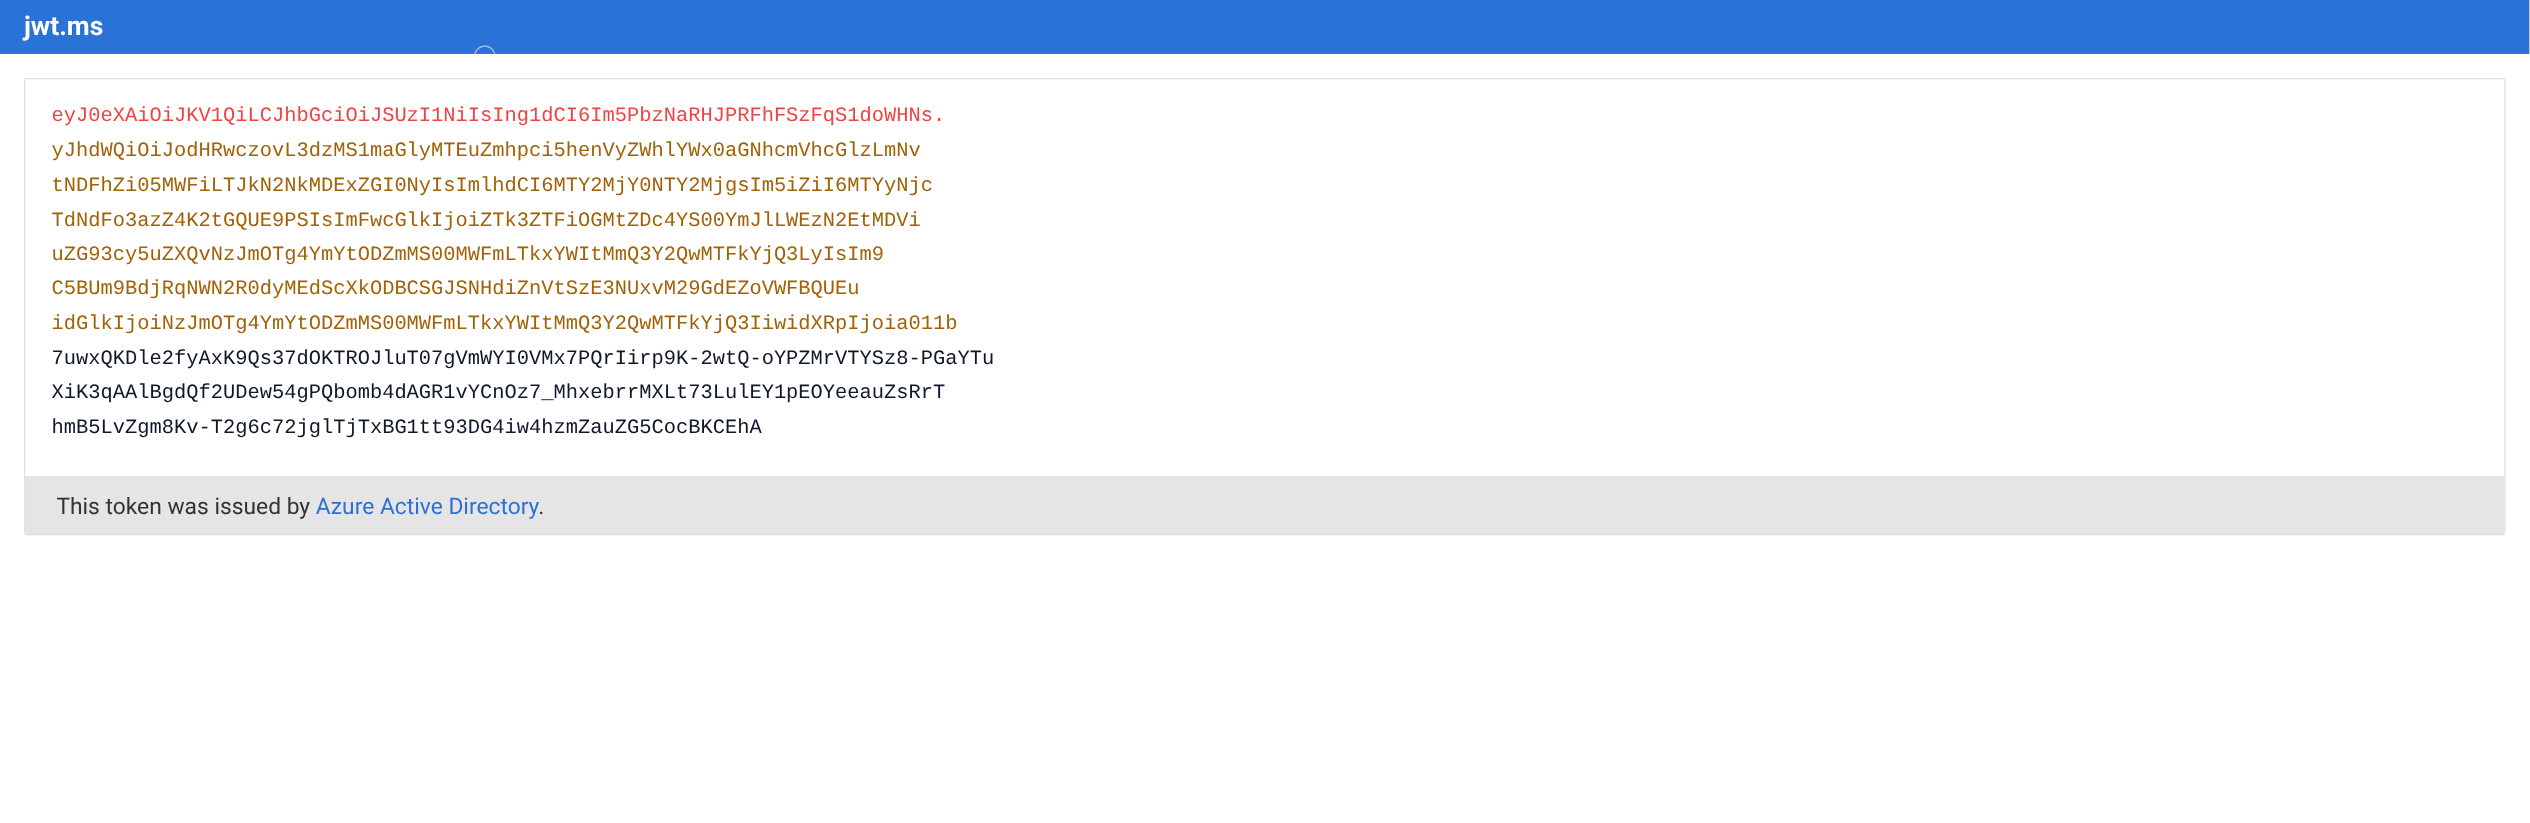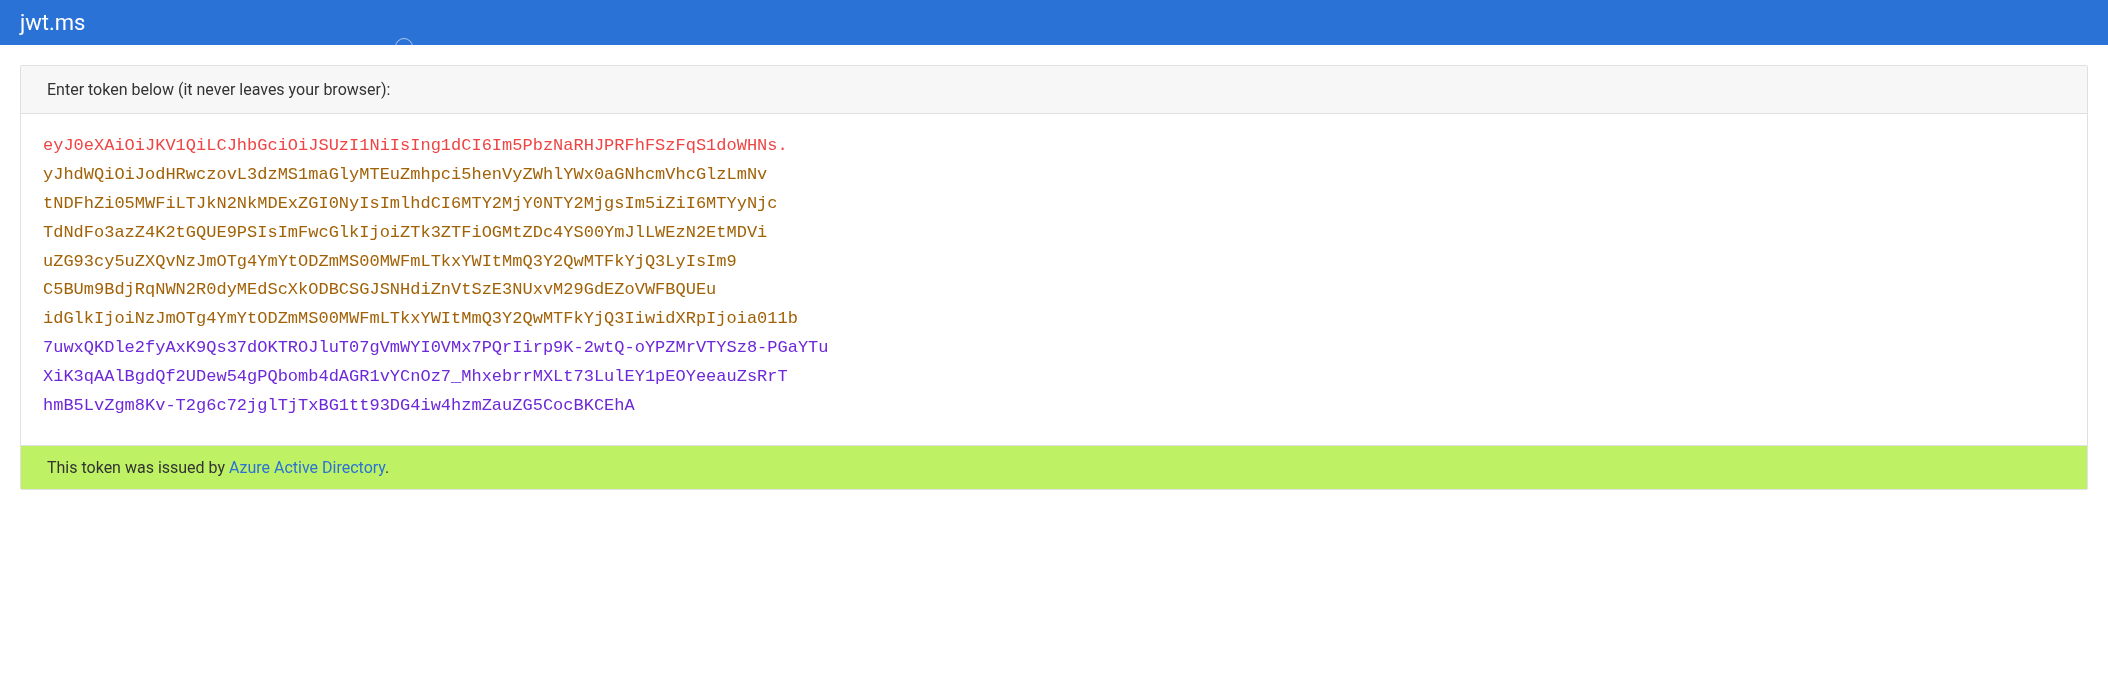--- a/index.html
+++ b/index.html
@@ -10,21 +10,21 @@
     body {
       font-family: "Segoe UI", -apple-system, BlinkMacSystemFont, Roboto, "Helvetica Neue", sans-serif;
       background: #ffffff;
       color: #333;
     }
     .header {
       background: #2a72d6;
       color: #ffffff;
       padding: 10px 20px;
       font-size: 22px;
-      font-weight: 400;
+      font-weight: 700;
       position: relative;
     }
     .header-circle {
       position: absolute;
       left: 395px;
       top: 38px;
       width: 18px;
       height: 18px;
       border: 1px solid rgba(255,255,255,0.6);
       border-radius: 50%;
@@ -51,45 +51,44 @@
       word-break: break-all;
       white-space: pre-wrap;
     }
     .token-header {
       color: #ef4444;
     }
     .token-payload {
       color: #a16207;
     }
     .token-signature {
-      color: #6d28d9;
+      color: #0f172a;
     }
     .panel-footer {
-      background: #bef264;
+      background: #e5e5e5;
       border-top: 1px solid #e0e0e0;
       padding: 12px 26px;
-      font-size: 16px;
+      font-size: 19px;
       color: #333;
     }
     .panel-footer a {
       color: #2a72d6;
       text-decoration: none;
     }
   </style>
 </head>
 <body>
 
 <div class="header">
   <span>jwt.ms</span>
   <div class="header-circle"></div>
 </div>
 
 <div class="content-wrapper">
   <div class="panel">
-    <div class="panel-header">Enter token below (it never leaves your browser):</div>
 
     <div class="token-display"><span class="token-header">eyJ0eXAiOiJKV1QiLCJhbGciOiJSUzI1NiIsIng1dCI6Im5PbzNaRHJPRFhFSzFqS1doWHNs</span><span class="token-header">.</span>
 <span class="token-payload">yJhdWQiOiJodHRwczovL3dzMS1maGlyMTEuZmhpci5henVyZWhlYWx0aGNhcmVhcGlzLmNv</span>
 <span class="token-payload">tNDFhZi05MWFiLTJkN2NkMDExZGI0NyIsImlhdCI6MTY2MjY0NTY2MjgsIm5iZiI6MTYyNjc</span>
 <span class="token-payload">TdNdFo3azZ4K2tGQUE9PSIsImFwcGlkIjoiZTk3ZTFiOGMtZDc4YS00YmJlLWEzN2EtMDVi</span>
 <span class="token-payload">uZG93cy5uZXQvNzJmOTg4YmYtODZmMS00MWFmLTkxYWItMmQ3Y2QwMTFkYjQ3LyIsIm9</span>
 <span class="token-payload">C5BUm9BdjRqNWN2R0dyMEdScXkODBCSGJSNHdiZnVtSzE3NUxvM29GdEZoVWFBQUEu</span>
 <span class="token-payload">idGlkIjoiNzJmOTg4YmYtODZmMS00MWFmLTkxYWItMmQ3Y2QwMTFkYjQ3IiwidXRpIjoia011b</span>
 <span class="token-signature">7uwxQKDle2fyAxK9Qs37dOKTROJluT07gVmWYI0VMx7PQrIirp9K-2wtQ-oYPZMrVTYSz8-PGaYTu</span>
 <span class="token-signature">XiK3qAAlBgdQf2UDew54gPQbomb4dAGR1vYCnOz7_MhxebrrMXLt73LulEY1pEOYeeauZsRrT</span>

